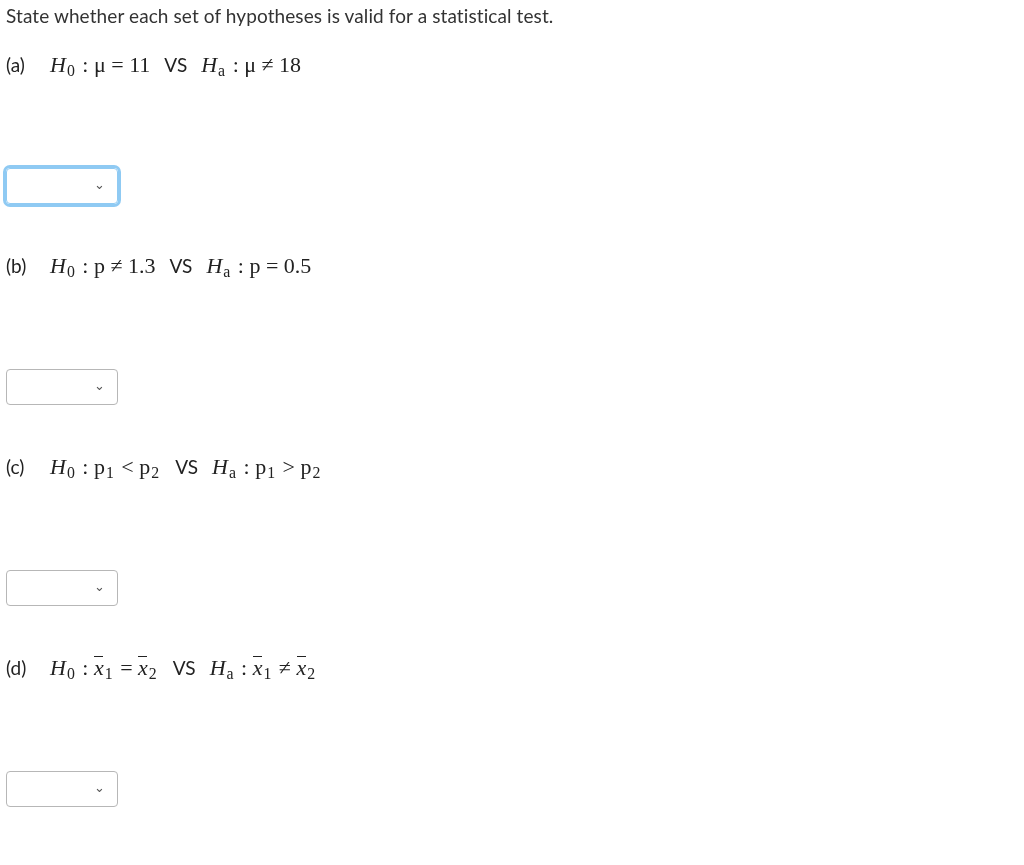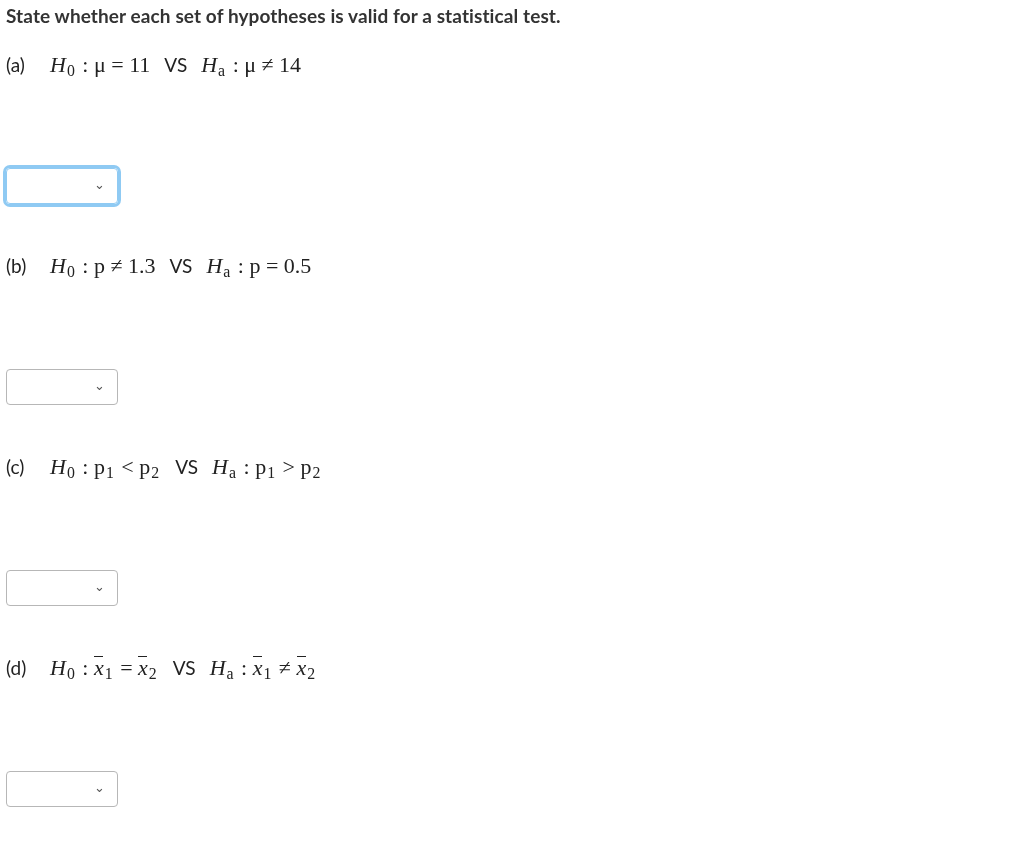--- a/index.html
+++ b/index.html
@@ -11,21 +11,20 @@
     color: #333333;
   }
   .container {
     padding: 4px 6px 40px 6px;
   }
   .prompt {
     font-size: 19px;
     color: #333333;
     margin-bottom: 22px;
     letter-spacing: 0.1px;
-    font-weight: bold;
   }
   .part {
     display: flex;
     align-items: baseline;
     font-family: "Times New Roman", Times, serif;
     font-size: 22px;
     color: #222222;
     margin-bottom: 88px;
   }
   .part-label {
@@ -106,21 +105,21 @@
   <div class="prompt">State whether each set of hypotheses is valid for a statistical test.</div>
 
   
   <div class="part">
     <span class="part-label">(a)</span>
     <span class="h0">
       <i>H</i><span class="sub">0</span><span> :  μ = 11</span>
     </span>
     <span class="vs">VS</span>
     <span class="ha">
-      <i>H</i><span class="sub">a</span><span> :  μ ≠ 14</span>
+      <i>H</i><span class="sub">a</span><span> :  μ ≠ 18</span>
     </span>
   </div>
 
   <div class="dropdown focused">
     <span class="value"></span>
     <span class="chevron">⌄</span>
   </div>
 
   
   <div class="part">

